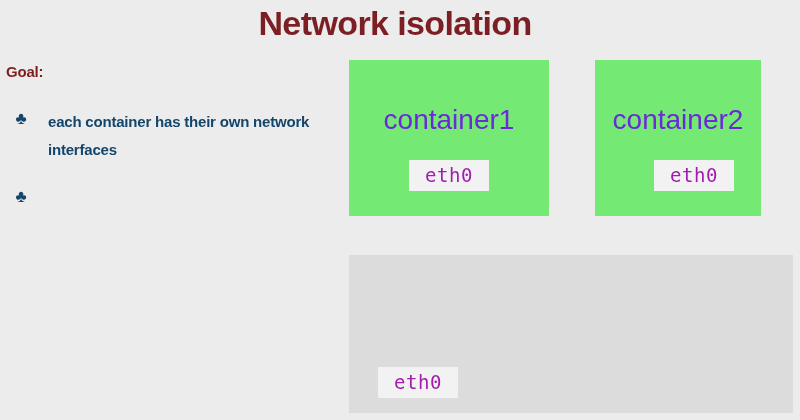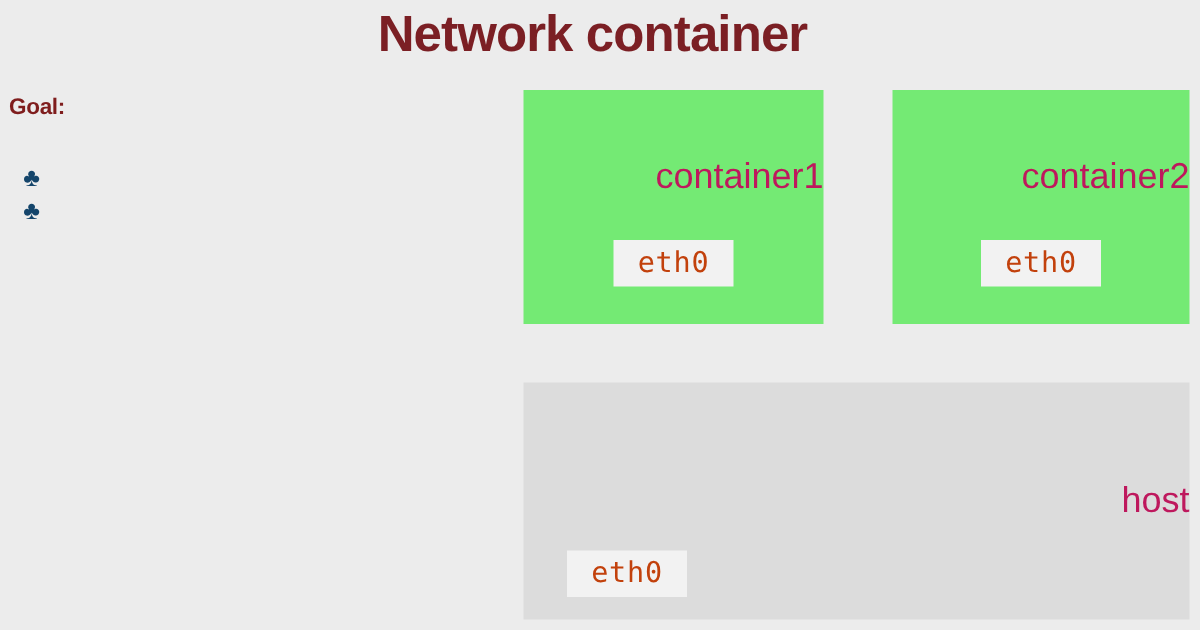--- a/index.html
+++ b/index.html
@@ -81,82 +81,82 @@
     position: absolute;
     box-sizing: border-box;
   }
   .container-box {
     background: #74ea74;
   }
   .host-box {
     background: #dcdcdc;
   }
   #container1 { left: 349px; top: 60px; width: 200px; height: 156px; }
-  #container2 { left: 595px; top: 60px; width: 198px; height: 156px; }
+  #container2 { left: 595px; top: 60px; width: 166px; height: 156px; }
   #host       { left: 349px; top: 255px; width: 444px; height: 158px; }
 
   .box-label {
     position: absolute;
     left: 0;
     width: 100%;
-    text-align: right;
-    font-size: 24px;
-    color: #be185d;
+    text-align: center;
+    font-size: 28px;
+    color: #6d28d9;
     font-family: "Liberation Sans", sans-serif;
     white-space: nowrap;
   }
   #container1 .box-label,
   #container2 .box-label { top: 44px; }
   #host .box-label { top: 65px; }
 
   .nic-chip {
     position: absolute;
     background: #f2f2f2;
     font-family: "DejaVu Sans Mono", monospace;
     font-size: 19px;
-    color: #c2410c;
+    color: #a21caf;
     text-align: center;
     line-height: 31px;
     height: 31px;
     width: 80px;
     letter-spacing: 0.5px;
   }
   #container1 .nic-chip { left: 60px; top: 100px; }
   #container2 .nic-chip { left: 59px; top: 100px; }
   #host .nic-chip { left: 29px; top: 112px; }
 </style>
 </head>
 <body>
 
 <div id="slide">
 
-  <div class="slide-title">Network container</div>
+  <div class="slide-title">Network isolation</div>
 
   <div class="goal-label">Goal:</div>
 
   <div class="bullet-list">
 
     <div class="bullet-item">
       <span class="bullet-marker">♣</span>
+      <span class="bullet-text">each container has their own network interfaces</span>
     </div>
 
     <div class="bullet-item">
       <span class="bullet-marker">♣</span>
     </div>
 
   </div>
 
   <div id="container1" class="box container-box">
     <div class="box-label">container1</div>
     <div class="nic-chip">eth0</div>
   </div>
 
   <div id="container2" class="box container-box">
     <div class="box-label">container2</div>
     <div class="nic-chip">eth0</div>
   </div>
 
   <div id="host" class="box host-box">
-    <div class="box-label">host</div>
     <div class="nic-chip">eth0</div>
   </div>
 
 </div>
 
 </body></html>

